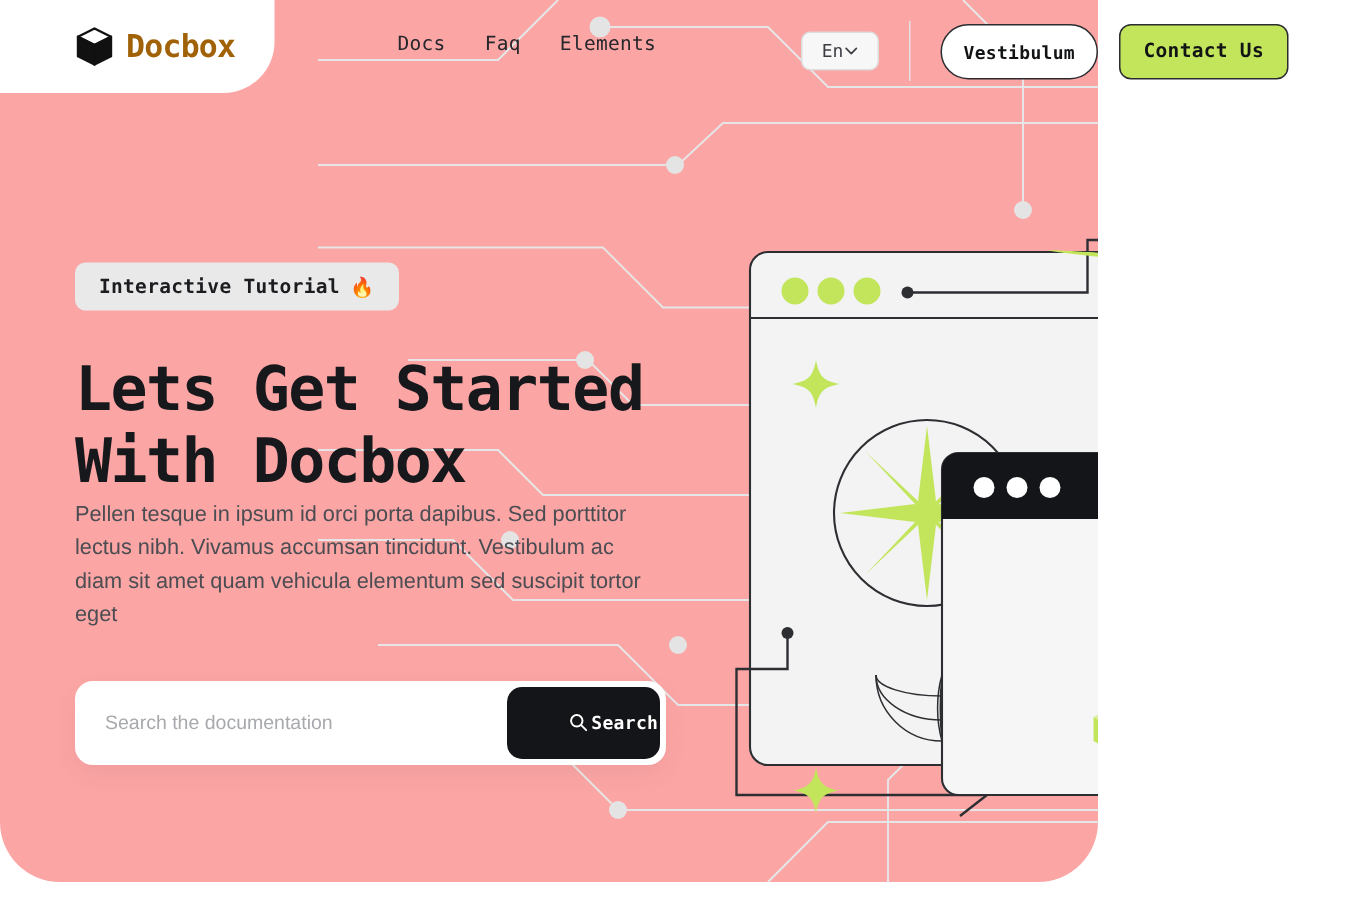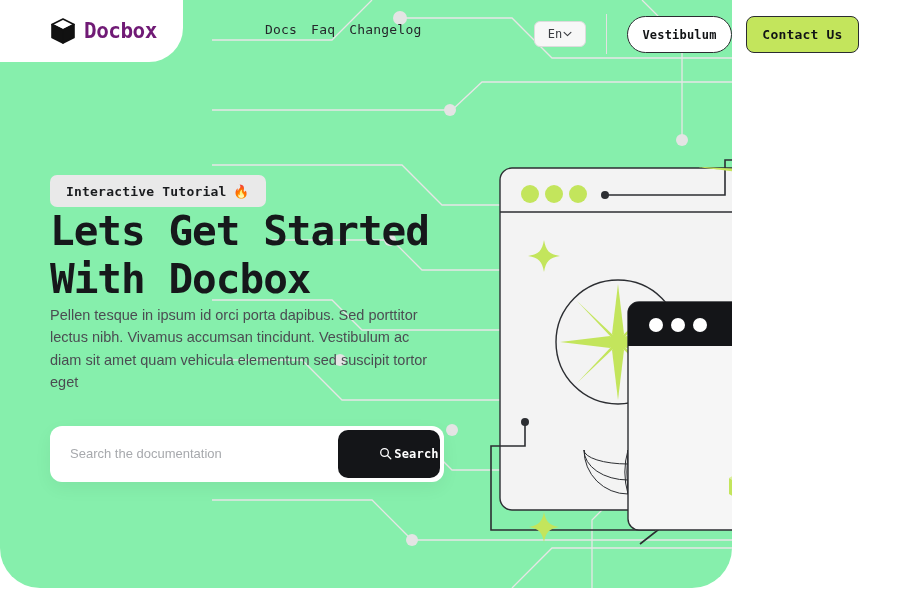--- a/index.html
+++ b/index.html
@@ -18,21 +18,21 @@
     height: 600px;
     background: #ffffff;
   }
 
   
   .hero-section {
     position: absolute;
     left: 0; top: 0;
     width: 732px;
     height: 588px;
-    background: #86efac;
+    background: #fca5a5;
     border-bottom-left-radius: 40px;
     border-bottom-right-radius: 40px;
     overflow: hidden;
   }
 
   
   .circuit {
     position: absolute;
     right: 0; top: 0;
     width: 520px;
@@ -59,31 +59,31 @@
     display: flex;
     align-items: center;
     padding-left: 50px;
     gap: 8px;
   }
   .logo-icon { width: 26px; height: 27px; display: block; flex: none; }
   .logo-text {
     font-family: "DejaVu Sans Mono", "Liberation Mono", monospace;
     font-size: 21px;
     font-weight: bold;
-    color: #701a75;
+    color: #a16207;
     letter-spacing: -0.5px;
     line-height: 1;
   }
 
   .nav {
     position: absolute;
     left: 265px; top: 22px;
     display: flex;
     align-items: center;
-    gap: 14px;
+    gap: 26px;
   }
   .nav-link {
     font-family: "DejaVu Sans Mono", "Liberation Mono", monospace;
     font-size: 13px;
     color: #25272b;
     text-decoration: none;
     letter-spacing: 0.2px;
     cursor: pointer;
   }
 
@@ -164,20 +164,21 @@
   .badge-text {
     font-family: "DejaVu Sans Mono", "Liberation Mono", monospace;
     font-size: 13px;
     font-weight: bold;
     color: #1a1c1f;
     letter-spacing: 0.2px;
   }
   .badge-emoji { font-size: 13px; line-height: 1; }
 
   .headline {
+    margin-top: 28px;
     font-family: "DejaVu Sans Mono", "Liberation Mono", monospace;
     font-size: 41px;
     font-weight: bold;
     color: #16181b;
     line-height: 1.18;
     letter-spacing: -1px;
     white-space: pre-line;
   }
 
   .subtext {
@@ -394,21 +395,21 @@
         <path d="M13 1 L24 6.5 L13 12 L2 6.5 Z" fill="#ffffff" stroke="#111111" stroke-width="1.6" stroke-linejoin="round"></path>
         <path d="M2 6.5 L13 12 L13 25 L2 19.5 Z" fill="#111111" stroke="#111111" stroke-width="1.6" stroke-linejoin="round"></path>
         <path d="M24 6.5 L13 12 L13 25 L24 19.5 Z" fill="#111111" stroke="#111111" stroke-width="1.6" stroke-linejoin="round"></path>
       </svg>
       <span class="logo-text">Docbox</span>
     </div>
 
     <nav class="nav">
       <a class="nav-link">Docs</a>
       <a class="nav-link">Faq</a>
-      <a class="nav-link">Changelog</a>
+      <a class="nav-link">Elements</a>
     </nav>
 
     <div class="lang">
       <span class="lang-label">En</span>
       <svg class="chev" viewBox="0 0 10 7">
         <path d="M1 1.5 L5 5.5 L9 1.5" fill="none" stroke="#3b3d42" stroke-width="1.3" stroke-linecap="round" stroke-linejoin="round"></path>
       </svg>
     </div>
 
     <div class="divider-v"></div>

